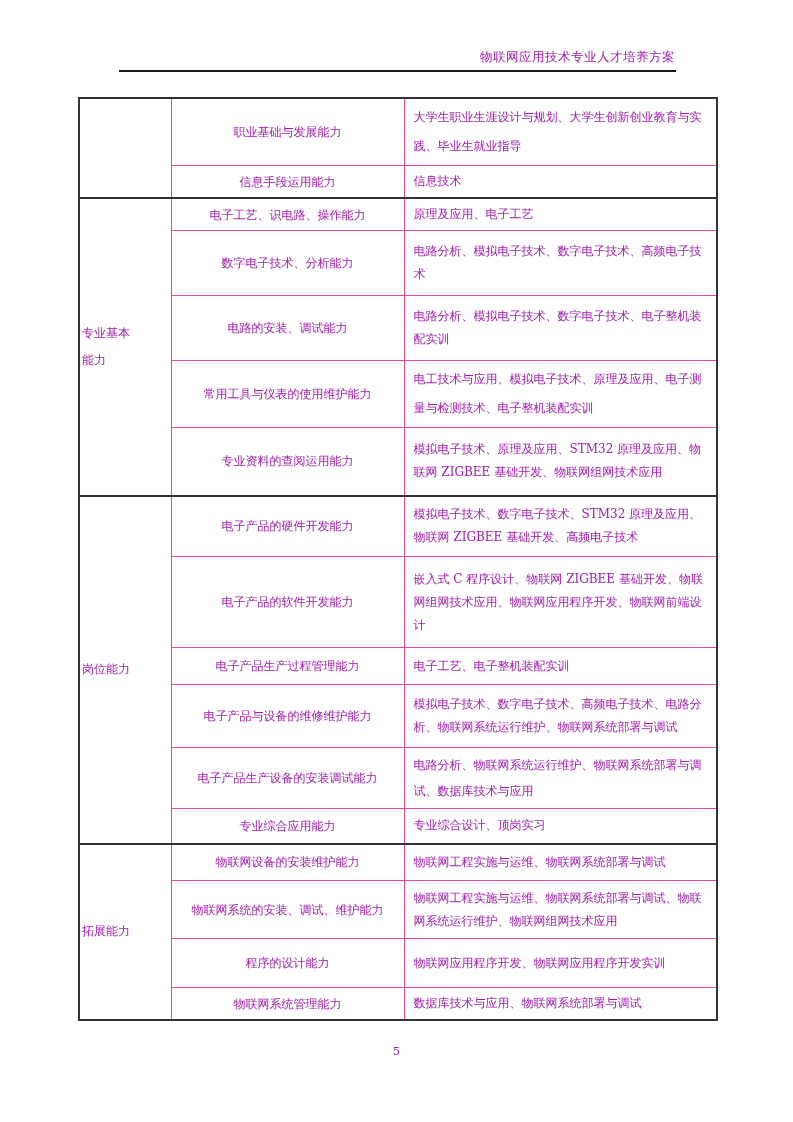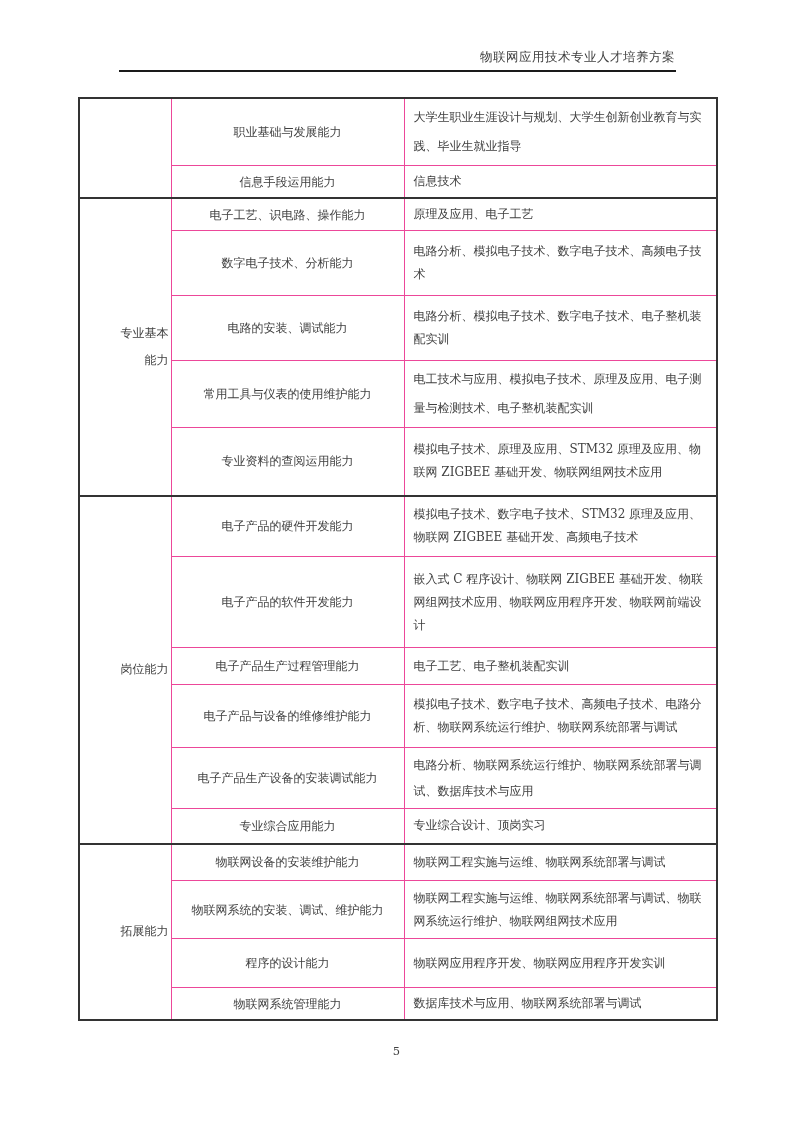--- a/index.html
+++ b/index.html
@@ -6,21 +6,21 @@
     margin: 0;
     padding: 0;
     background: #ffffff;
   }
   .page {
     position: relative;
     width: 793px;
     height: 1122px;
     background: #ffffff;
     font-family: "DejaVu Serif", "Liberation Serif", serif;
-    color: #404040;
+    color: #a21caf;
     overflow: hidden;
   }
   .header-title {
     position: absolute;
     top: 49px;
     right: 118px;
     font-size: 12.5px;
     letter-spacing: 0.5px;
     white-space: nowrap;
   }
@@ -44,21 +44,21 @@
   .ability-table td {
     border: 1px solid #ec4899;
     font-size: 12px;
     vertical-align: middle;
     overflow: hidden;
   }
   .ability-table tr.group-start td {
     border-top: 2px solid #333333;
   }
   .ability-table td.category {
-    text-align: right;
+    text-align: left;
     line-height: 27px;
     padding: 0 2px;
   }
   .ability-table td.ability {
     text-align: center;
     line-height: 22px;
     padding: 0 3px;
   }
   .ability-table td.courses {
     text-align: left;

